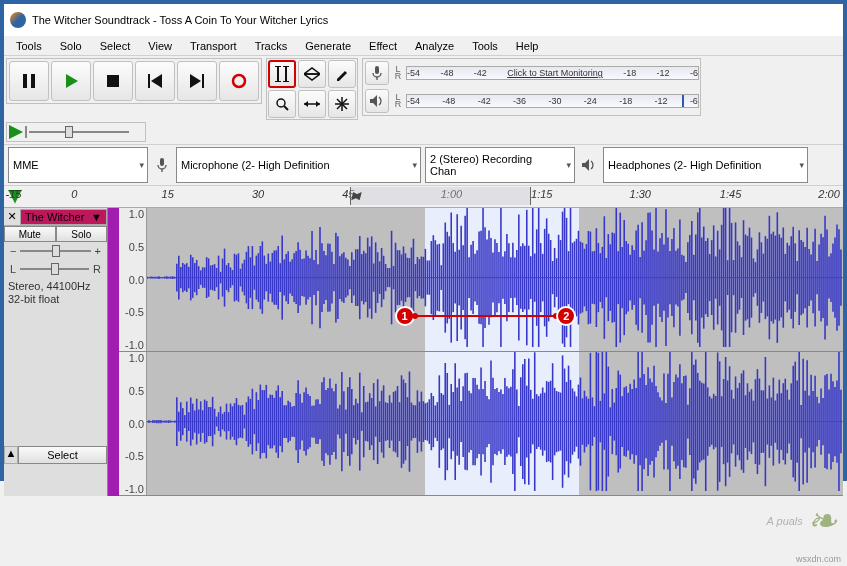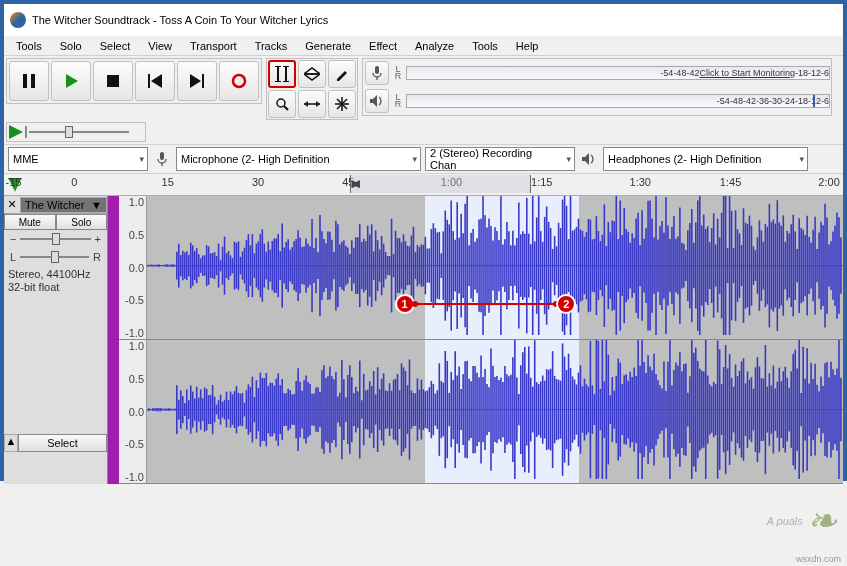--- a/index.html
+++ b/index.html
@@ -10,38 +10,38 @@
 .titlebar-text { color: #000; }
 .menubar { height: 20px; display: flex; align-items: center; padding: 0 4px; gap: 2px; background: #f0f0f0; border-bottom: 1px solid #d0d0d0; }
 .menu-item { padding: 2px 8px; cursor: default; }
 .toolbar-area { background: #f0f0f0; padding: 2px; display: flex; flex-wrap: wrap; gap: 2px; }
 .toolbar-group { border: 1px solid #c0c0c0; background: #f0f0f0; display: flex; align-items: center; padding: 1px; }
 .toolbar-group.vstack { flex-direction: column; }
 .tool-btn { width: 28px; height: 28px; border: 1px solid #c0c0c0; background: linear-gradient(#fcfcfc,#e6e6e6); border-radius: 3px; display: flex; align-items: center; justify-content: center; cursor: pointer; margin: 1px; }
 .tool-btn.big { width: 40px; height: 40px; }
 .tool-btn.highlighted { border: 2px solid #d40000; }
 .transport-row { display: flex; gap: 4px; align-items: flex-start; }
-.level-meter { width: 424px; height: 14px; background: linear-gradient(#e8e8f0,#f8f8ff); border: 1px solid #aaa; position: relative; display: flex; align-items: center; justify-content: flex-end; font-size: 9px; color: #333; }
+.level-meter { width: 293px; height: 14px; background: linear-gradient(#e8e8f0,#f8f8ff); border: 1px solid #aaa; position: relative; display: flex; align-items: center; justify-content: space-between; font-size: 9px; color: #333; }
 .level-meter .tick { font-size: 9px; }
 .level-meter .start-mon { font-size: 9px; color: #333; text-decoration: underline; }
 .lr-label { width: 12px; font-size: 9px; line-height: 7px; text-align: center; color: #666; }
 .device-row { background: #f0f0f0; padding: 2px 4px; display: flex; align-items: center; gap: 4px; border-top: 1px solid #d0d0d0; border-bottom: 1px solid #d0d0d0; }
-.device-select { height: 24px; border: 1px solid #888; background: #fff; padding: 0 18px 0 4px; position: relative; display: flex; align-items: center; }
+.device-select { height: 36px; border: 1px solid #888; background: #fff; padding: 0 18px 0 4px; position: relative; display: flex; align-items: center; }
 .device-select::after { content: "▾"; position: absolute; right: 3px; font-size: 9px; color: #555; }
 .device-icon { width: 20px; height: 20px; display: flex; align-items: center; justify-content: center; }
 .timeline { height: 22px; background: #f0f0f0; border-bottom: 1px solid #aaa; position: relative; display: flex; align-items: center; }
 .play-marker { width: 14px; height: 14px; background: #1a8f1a; border: 1px solid #0a5f0a; margin-left: 4px; clip-path: polygon(0 0,100% 0,50% 100%); }
-.timeline-ticks { flex: 1; position: relative; height: 100%; font-size: 10px; color: #333; }
+.timeline-ticks { flex: 1; position: relative; height: 100%; font-size: 10px; color: #333; font-style: italic; }
 .timeline-ticks span { position: absolute; top: 2px; }
 .sel-arrows { position: absolute; top: 1px; height: 18px; background: rgba(200,200,210,.4); border-left: 1px solid #666; border-right: 1px solid #666; display: flex; align-items: center; justify-content: space-between; font-size: 9px; color: #444; }
 .track-area { display: flex; height: 288px; background: #c7c7c7; }
 .track-panel { width: 104px; background: #dedede; border-right: 1px solid #888; }
 .track-header { display: flex; align-items: center; height: 18px; border-bottom: 1px solid #aaa; }
 .close-x { width: 16px; text-align: center; cursor: pointer; }
-.track-name { flex: 1; padding: 0 4px; background: #737373; border: 1px solid #aaa; display: flex; align-items: center; justify-content: space-between; height: 16px; }
+.track-name { flex: 1; padding: 0 4px; background: #be185d; border: 1px solid #aaa; display: flex; align-items: center; justify-content: space-between; height: 16px; }
 .mute-solo { display: flex; }
 .ms-btn { flex: 1; height: 16px; border: 1px solid #888; background: linear-gradient(#fafafa,#e0e0e0); font-size: 10px; display: flex; align-items: center; justify-content: center; cursor: pointer; }
 .slider-mini { height: 18px; display: flex; align-items: center; justify-content: center; padding: 0 6px; gap: 4px; font-size: 10px; color: #444; }
 .slider-track { flex: 1; height: 2px; background: #888; position: relative; }
 .slider-thumb { width: 8px; height: 12px; background: #ddd; border: 1px solid #666; position: absolute; top: -5px; left: 50%; transform: translateX(-50%); }
 .track-info { padding: 2px 4px; font-size: 10px; color: #333; line-height: 13px; }
 .select-btn { margin: 2px; height: 18px; border: 1px solid #888; background: linear-gradient(#fafafa,#e0e0e0); display: flex; align-items: center; justify-content: center; cursor: pointer; }
 .waves { flex: 1; position: relative; background: #a21caf; padding-left: 11px; }
 .wave-channel { position: relative; background: #bfbfbf; border-bottom: 1px solid #888; }
 .wave-scale { position: absolute; left: 0; top: 0; width: 28px; height: 100%; background: #ececec; border-right: 1px solid #999; font-size: 9px; color: #444; display: flex; flex-direction: column; justify-content: space-between; align-items: flex-end; padding: 0 2px; }

